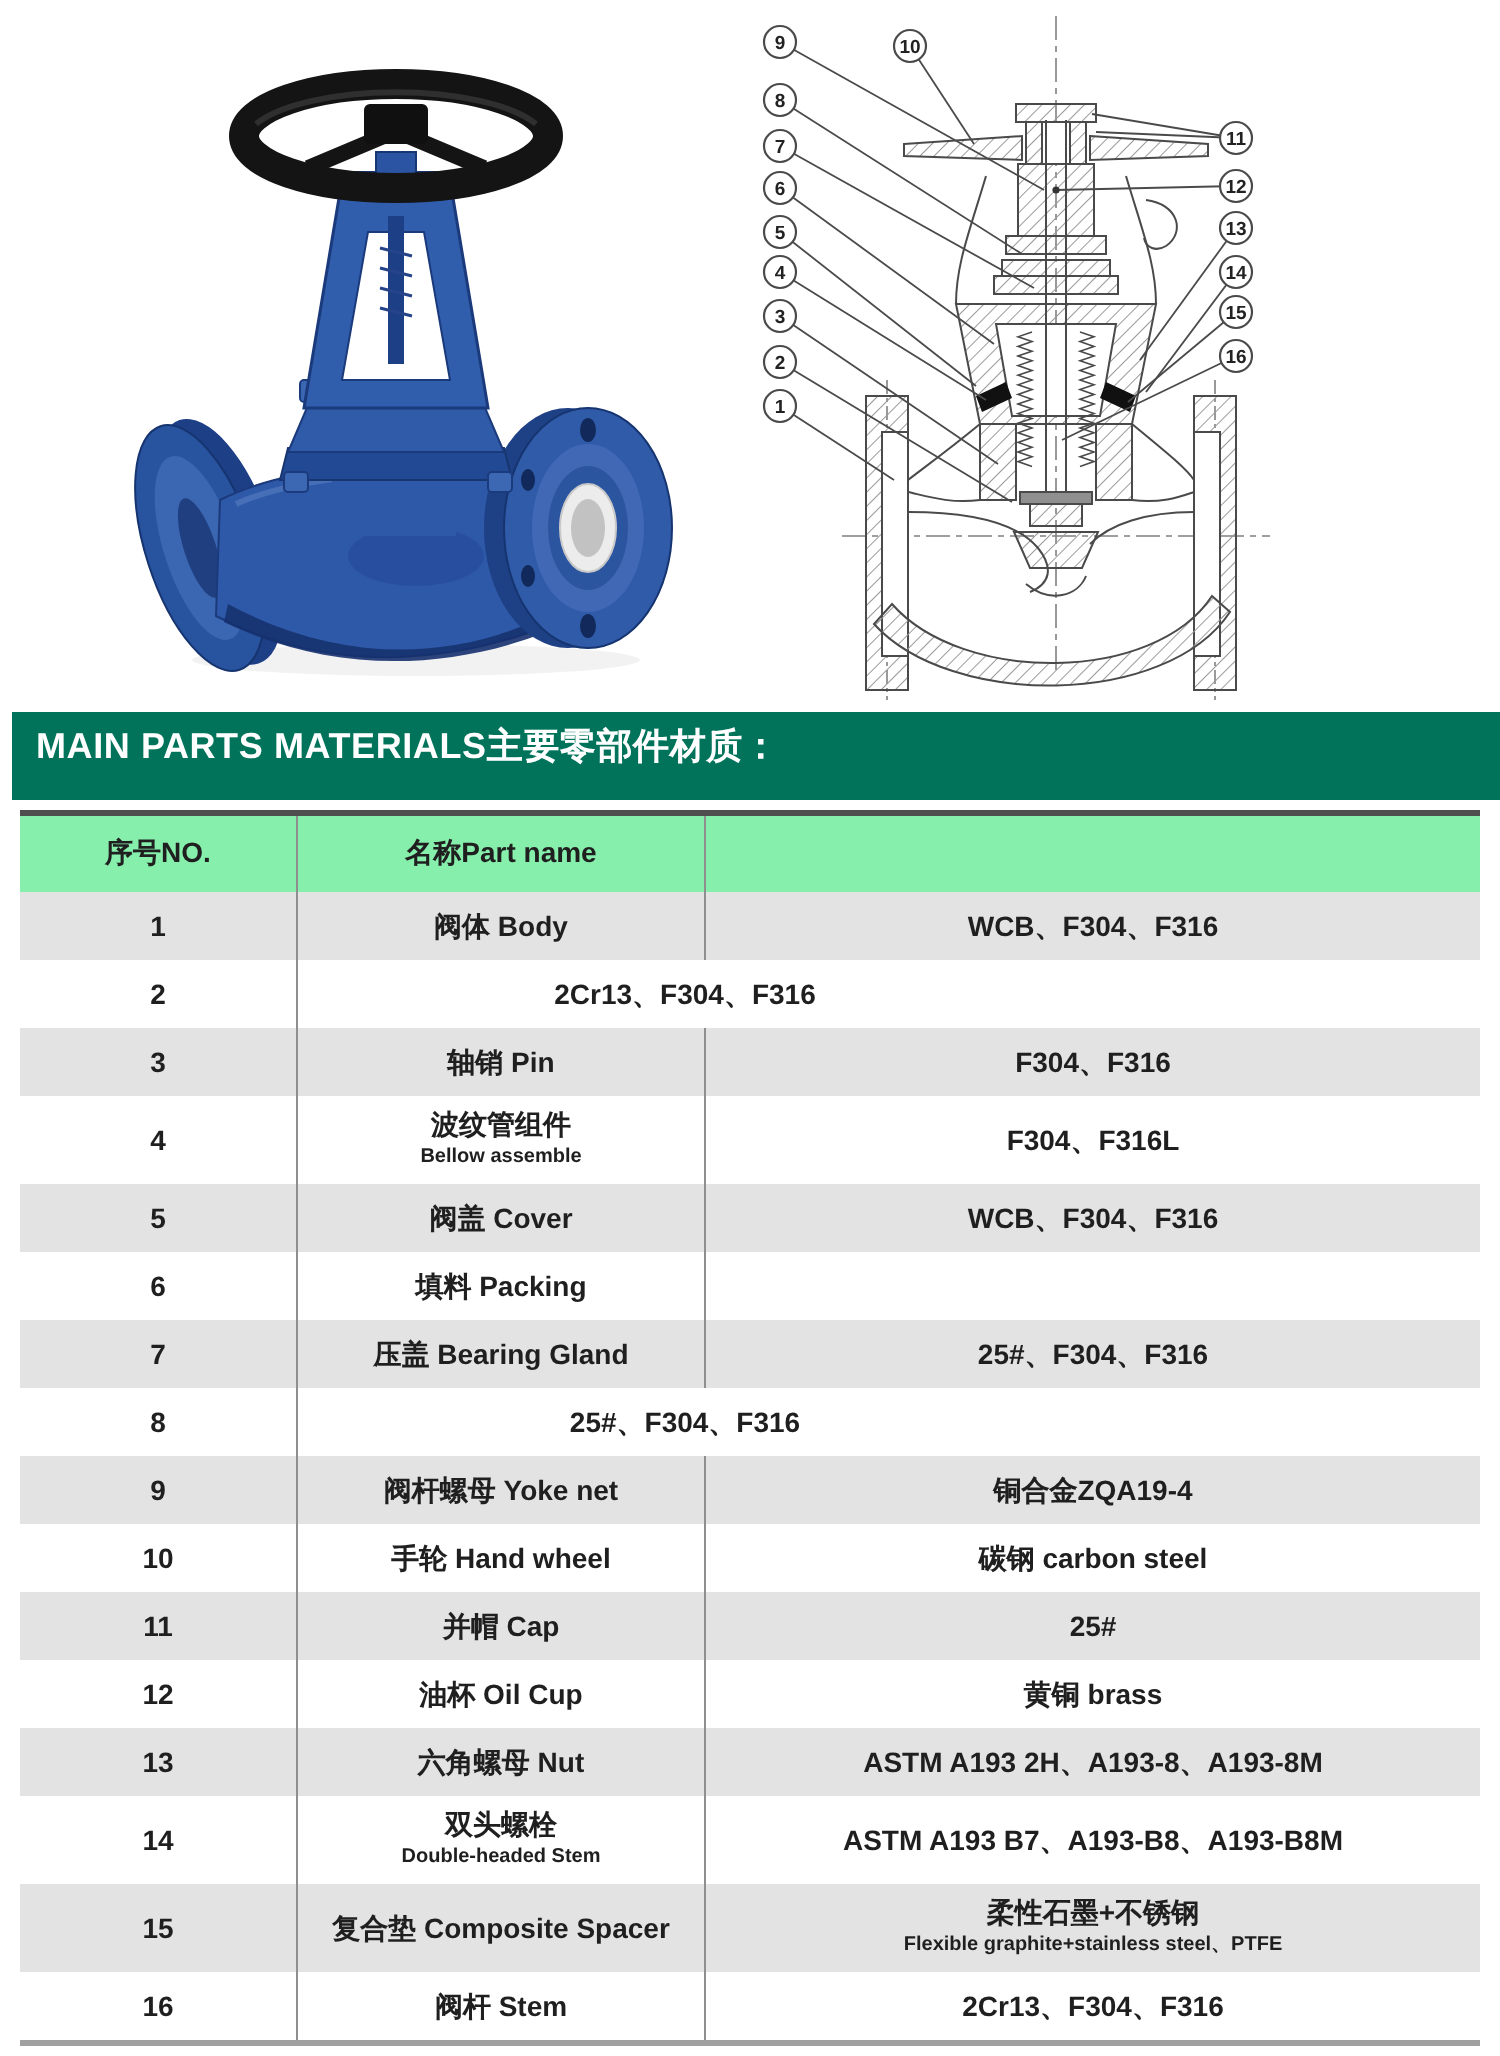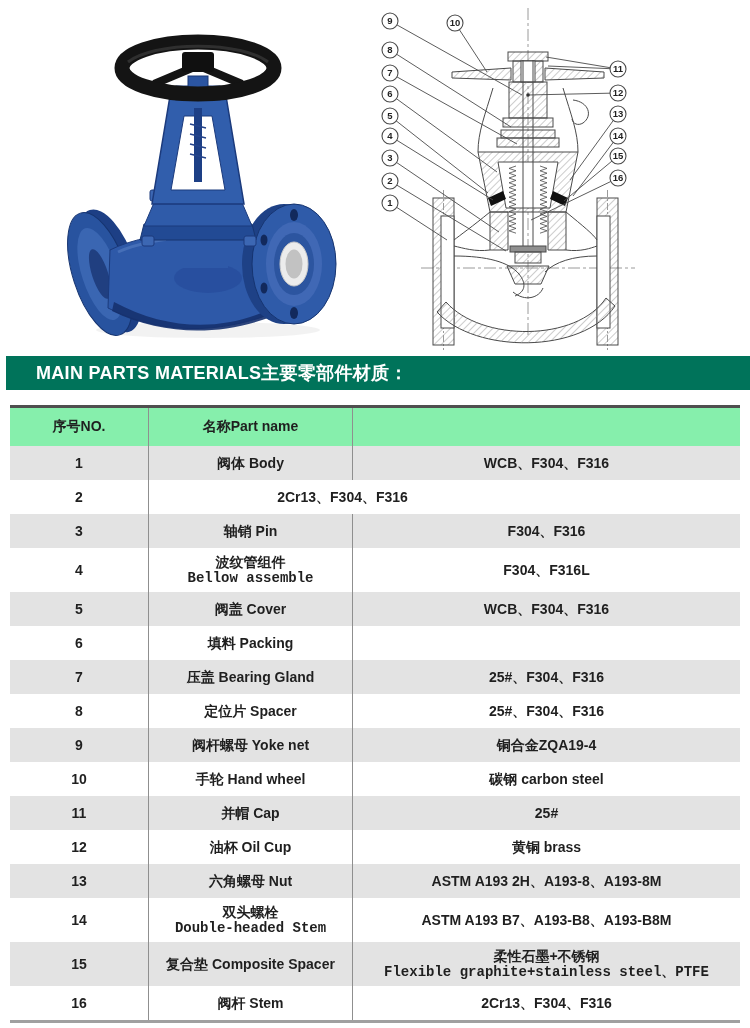--- a/index.html
+++ b/index.html
@@ -1,35 +1,35 @@
 <!DOCTYPE html>
 <html><head>
 <meta charset="utf-8">
 <style>
   html,body{margin:0;padding:0;background:#fff;}
   .page{position:relative;width:750px;height:1028px;background:#fff;overflow:hidden;
         font-family:"Liberation Sans","DejaVu Sans",sans-serif;color:#1f1f1f;}
   .photo-area{position:absolute;left:58px;top:12px;width:292px;height:332px;}
   .diagram-area{position:absolute;left:375px;top:0;width:375px;height:352px;}
-  .green-bar{position:absolute;left:6px;top:356px;width:744px;height:34px;background:#00735A;
-             color:#fff;font-weight:bold;font-size:18px;line-height:34px;padding-left:30px;
+  .green-bar{position:absolute;left:6px;top:356px;width:744px;height:44px;background:#00735A;
+             color:#fff;font-weight:bold;font-size:18px;line-height:34px;padding-left:12px;
              box-sizing:border-box;letter-spacing:.3px;white-space:nowrap;}
   .table{position:absolute;left:10px;top:405px;width:730px;border-top:3px solid #4f4f4f;
          border-bottom:3px solid #a0a0a0;}
   .tr{display:flex;width:730px;align-items:stretch;}
   .tr.alt{background:#e3e3e3;}
   .tr.head{background:#86efac;}
   .td{display:flex;flex-direction:column;justify-content:center;align-items:center;
       text-align:center;font-weight:bold;font-size:14px;height:34px;box-sizing:border-box;}
   .tr.tall .td{height:44px;}
   .tr.head .td{height:38px;font-size:14px;}
   .c1{width:139px;border-right:1px solid #8f8f8f;}
   .c2{width:204px;border-right:1px solid #8f8f8f;}
   .c3{width:387px;}
-  .td .l2{font-size:14px;line-height:15px;font-family:Liberation Mono, monospace;}
+  .td .l2{font-size:10px;line-height:15px;}
   .td .l1{line-height:17px;}
   svg{display:block;}
 </style>
 </head>
 <body>
 
 <div class="page">
 
   <div class="photo-area">
     <svg width="292" height="332" viewBox="0 0 292 332">
@@ -286,23 +286,20 @@
             <div class="l1">压盖 Bearing Gland</div>
           </div>
     <div class="td c3">
             <div class="l1">25#、F304、F316</div>
           </div>
   </div>
         <div class="tr">
     <div class="td c1">
             <div class="l1">8</div>
           </div>
-    <div class="td c2">
-            <div class="l1">定位片 Spacer</div>
-          </div>
     <div class="td c3">
             <div class="l1">25#、F304、F316</div>
           </div>
   </div>
         <div class="tr alt">
     <div class="td c1">
             <div class="l1">9</div>
           </div>
     <div class="td c2">
             <div class="l1">阀杆螺母 Yoke net</div>

